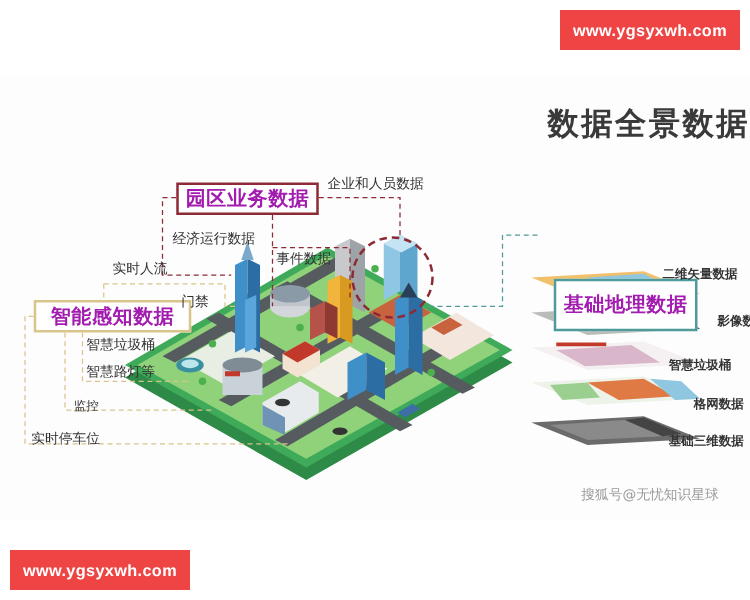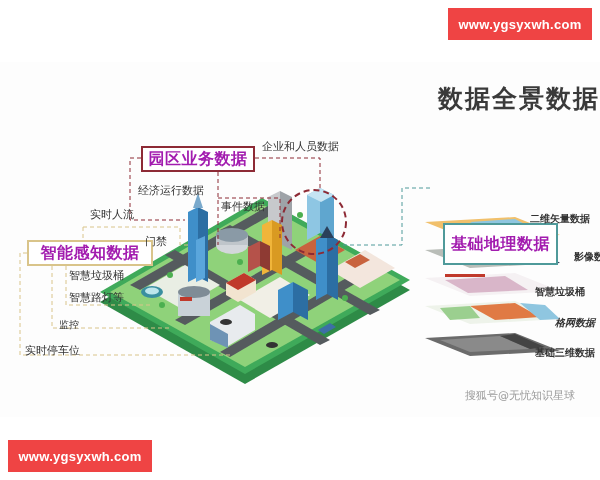--- a/index.html
+++ b/index.html
@@ -168,16 +168,16 @@
 <div class="lbl" style="left:90px; top:207px;">实时人流</div>
 <div class="lbl" style="left:145px; top:234px;">门禁</div>
 <div class="lbl" style="left:69px; top:268px;">智慧垃圾桶</div>
 <div class="lbl" style="left:69px; top:290px;">智慧路灯等</div>
 <div class="lbl lbl-s" style="left:59px; top:318px;">监控</div>
 <div class="lbl" style="left:25px; top:343px;font-family:Liberation Serif, serif;">实时停车位</div>
 
 <div class="lbl lbl-s" style="left:530px; top:212px; font-weight:bold;">二维矢量数据</div>
 <div class="lbl lbl-s" style="left:574px; top:250px; font-weight:bold;text-align:right;">影像数据</div>
 <div class="lbl lbl-s" style="left:535px; top:285px; font-weight:bold;">智慧垃圾桶</div>
-<div class="lbl lbl-s" style="left:555px; top:316px; font-weight:bold;font-style:italic;">格网数据</div>
+<div class="lbl lbl-s" style="left:555px; top:316px; font-weight:bold;">格网数据</div>
 <div class="lbl lbl-s" style="left:535px; top:346px; font-weight:bold;">基础三维数据</div>
 
 <div class="credit">搜狐号@无忧知识星球</div>
 
 </body></html>

